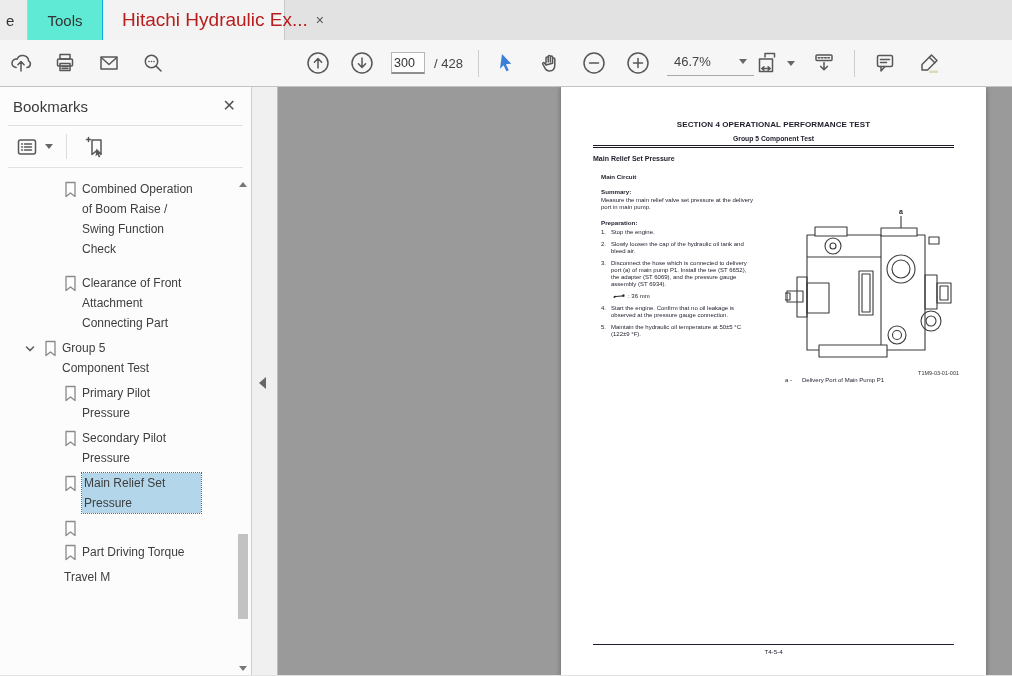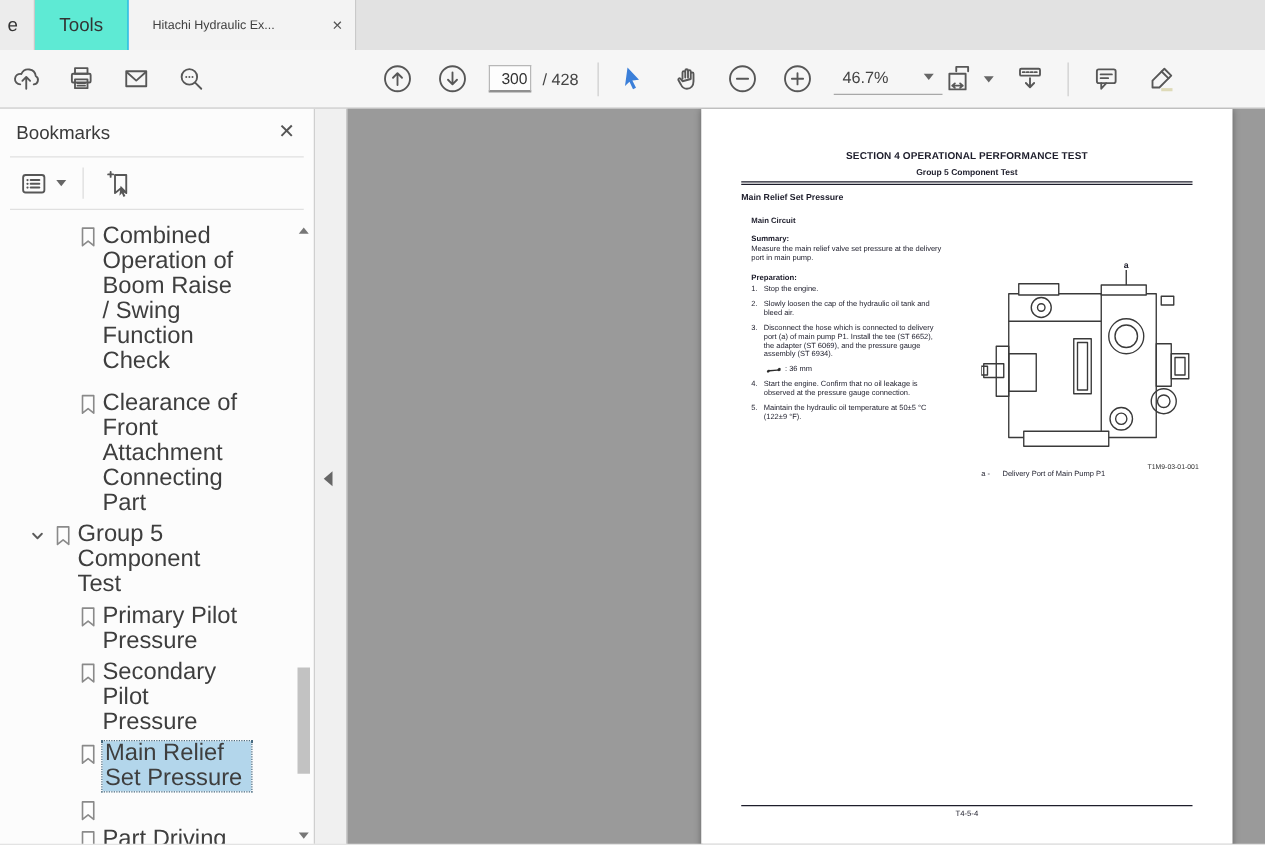--- a/index.html
+++ b/index.html
@@ -11,33 +11,33 @@
   }
   .window { position:relative; width:1012px; height:676px; }
 
   
   .tabbar { height:40px; background:#e2e2e2; display:flex; align-items:stretch; }
   .tab { display:flex; align-items:center; font-size:15px; color:#333; cursor:default; }
   .tab-home { width:28px; padding-left:6px; background:#ececec; border-right:1px solid #c9c9c9; }
   .tab-tools { width:75px; justify-content:center; background:#5eead4; border-right:1px solid #0ea5e9; }
   .tab-doc { width:182px; background:#f3f3f3; border-right:1px solid #c9c9c9;
              padding:0 10px 0 19px; justify-content:space-between; }
-  .tab-doc .tab-title { font-size:10px; color:#404040; white-space:nowrap; }
+  .tab-doc .tab-title { font-size:19px; color:#b91c1c; white-space:nowrap; }
   .tab-close { color:#555; font-size:14px; margin-left:8px; line-height:1; }
 
   
   .toolbar { position:relative; height:47px; background:#f6f6f6; border-bottom:1px solid #c3c3c3; }
   .tb-group { position:absolute; top:0; height:46px; display:flex; align-items:center; }
   .g-left   { left:4px; }
   .g-center { left:301px; }
   .g-right  { left:753px; }
   .tbtn { width:34px; height:34px; display:flex; align-items:center; justify-content:center; flex:none; }
   .tbtn + .tbtn { margin-left:10px; }
   .tb-sep { width:1px; height:27px; background:#cdcdcd; margin:0 10px; flex:none; }
-  .page-input { width:34px; height:22px; font-size:12.5px; text-align:right; color:#333;
+  .page-input { width:34px; height:22px; font-size:12.5px; text-align:left; color:#333;
                 border:1px solid #b7b7b7; border-bottom:2px solid #8f8f8f; background:#fdfdfd;
                 margin-left:12px; font-family:"Liberation Sans",sans-serif; }
   .page-total { font-size:13px; color:#444; margin-left:9px; white-space:nowrap; }
   .zoom-box { display:flex; align-items:center; gap:28px; margin-left:12px;
               padding:3px 7px 6px 7px; border-bottom:1px solid #a8a8a8; }
   .zoom-val { font-size:13px; color:#444; }
   .caret { width:0; height:0; border-left:4px solid transparent; border-right:4px solid transparent;
            border-top:5px solid #666; }
   .dropbtn { display:flex; align-items:center; gap:6px; height:34px; padding:0 2px; }
 
@@ -57,21 +57,21 @@
   .sb-tools { height:41px; display:flex; align-items:center; padding-left:13px; }
   .sb-vsep { width:1px; height:25px; background:#dcdcdc; margin:0 11px; }
   .sb-list { position:absolute; top:92px; bottom:0; left:0; width:205px; overflow:hidden; }
 
   .bm-row { display:flex; align-items:flex-start; margin-bottom:5px; }
   .bm-row:first-child { margin-bottom:14px; }
   .bm-row.lvl2 { padding-left:64px; }
   .bm-row.lvl1 { padding-left:24px; }
   .bm-chevron { flex:none; margin:5px 8px 0 0; }
   .bm-flag { flex:none; margin:2px 5px 0 0; }
-  .bm-label { font-size:19px; line-height:20px; color:#3e3e3e; width:114px; }
+  .bm-label { font-size:12px; line-height:20px; color:#3e3e3e; width:114px; }
   .lvl1 .bm-label { width:102px; }
   .bm-label.selected { background:#b3d6eb; outline:1px dotted #4a6b80; width:119px; padding-left:2px; }
 
   
   .sb-scroll { position:absolute; top:92px; bottom:0; right:1px; width:14px; }
   .sb-arrow { position:absolute; left:3px; width:8px; height:6px; }
   .sb-arrow.up { top:3px; }
   .sb-arrow.down { bottom:3px; }
   .tri-up { width:0;height:0;border-left:4px solid transparent;border-right:4px solid transparent;border-bottom:5px solid #777; }
   .tri-down { width:0;height:0;border-left:4px solid transparent;border-right:4px solid transparent;border-top:5px solid #777; }

